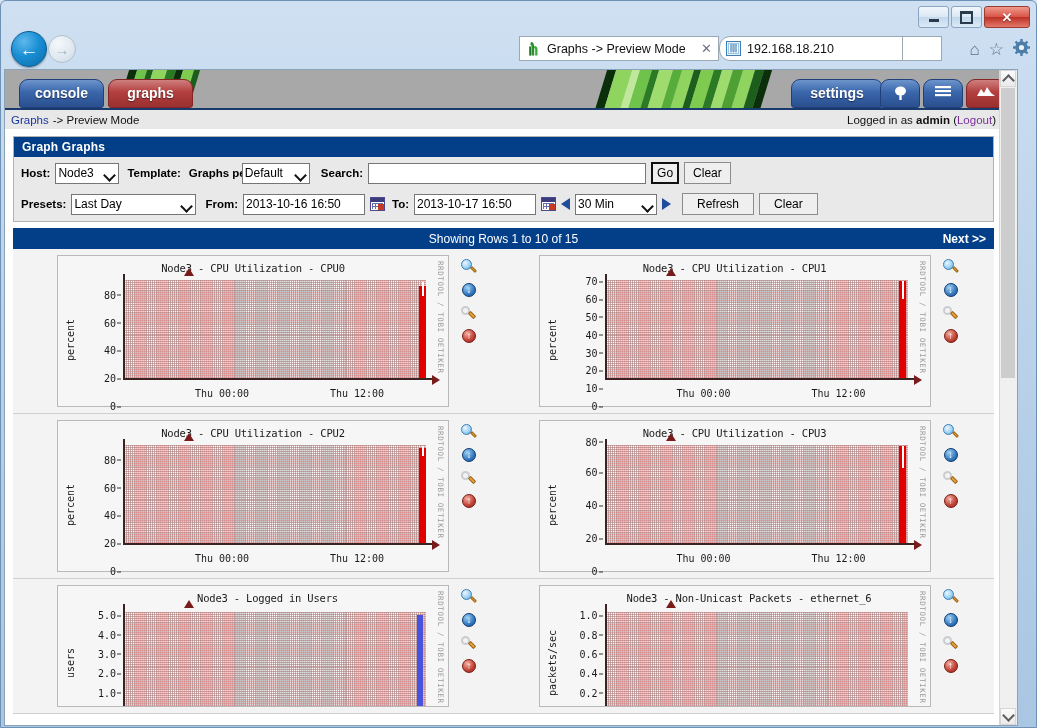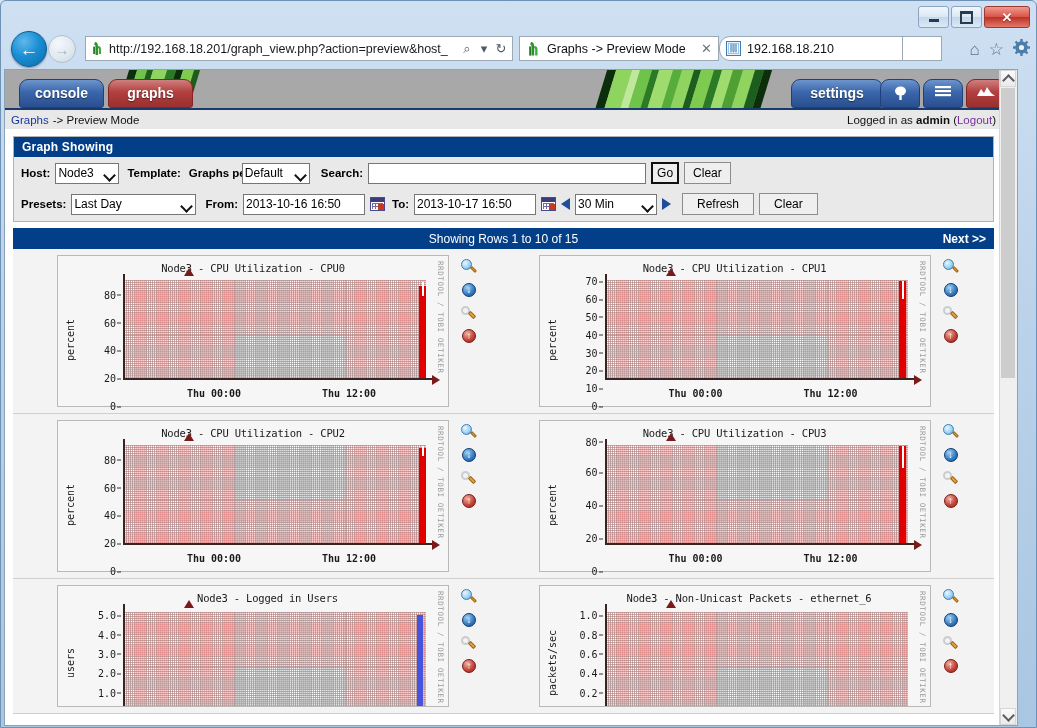--- a/index.html
+++ b/index.html
@@ -211,22 +211,22 @@
   .axisX{position:absolute;left:65px;right:16px;bottom:26px;height:2px;background:#3a2323;}
   .arrowUp{
     position:absolute;left:61px;top:-6px;width:0;height:0;
     border-left:5px solid transparent;border-right:5px solid transparent;border-bottom:8px solid #7a1b1b;
   }
   .arrowRight{
     position:absolute;right:8px;bottom:21px;width:0;height:0;
     border-top:5px solid transparent;border-bottom:5px solid transparent;border-left:8px solid #7a1b1b;
   }
   .xticks{
-    position:absolute;left:4px;right:0;bottom:4px;height:14px;
-    font-family:"DejaVu Sans Mono","Liberation Mono",monospace;font-size:10px;color:#1a1a1a;font-weight:bold;
+    position:absolute;left:12px;right:0;bottom:4px;height:14px;
+    font-family:"DejaVu Sans Mono","Liberation Mono",monospace;font-size:10px;color:#1a1a1a;
   }
   .xtick{position:absolute;transform:translateX(-50%);white-space:nowrap;}
   .spike{position:absolute;width:7px;background:#e00000;}
   .spike.blue{background:#4454e0;width:6px;}
   .spike-tip{position:absolute;width:2px;background:#ffffff;}
 
   
   .gicons{padding-left:12px;padding-top:4px;display:flex;flex-direction:column;gap:7px;}
   .gicon{width:16px;height:16px;position:relative;}
   .ic-mag-lens{
@@ -290,34 +290,20 @@
   </div>
 
   <div id="navrow">
     <div id="backbtn">
       <span class="arrow-left">←</span>
     </div>
     <div id="fwdbtn">
       <span class="arrow-right">→</span>
     </div>
 
-    <div id="urlbar">
-      <span id="cacti-favicon">
-        <svg width="14" height="15" viewBox="0 0 14 15">
-          <rect x="0" y="0" width="14" height="15" fill="#ffffff"></rect>
-          <path d="M5 1 q3 0 3 5 v8 h-2.4 v-8 q0-2.6 -1.4 -2.6 z" fill="#2f8f2f"></path>
-          <path d="M8 5 q3 0 3 3.2 v4.8 h-2.2 v-4.6 q0-1.4 -1.1 -1.4 z" fill="#3ea93e"></path>
-          <rect x="3.2" y="5.6" width="2" height="7.4" fill="#227a22"></rect>
-        </svg>
-      </span>
-      <span id="urltext">http://192.168.18.201/graph_view.php?action=preview&amp;host_</span>
-      <span class="urlicon">⌕</span>
-      <span class="urlicon" style="width:12px">▾</span>
-      <span class="urlicon">↻</span>
-    </div>
 
     <div id="tabstrip">
       <div class="tab" id="tab1">
         <span class="tabico">
           <svg width="15" height="15" viewBox="0 0 15 15">
             <path d="M5 1 q3.2 0 3.2 5.4 v8.2 h-2.5 v-8.2 q0-2.8 -1.5 -2.8 z" fill="#2f8f2f"></path>
             <path d="M8.3 5 q3.2 0 3.2 3.4 v6.2 h-2.3 v-6 q0-1.5 -1.2 -1.5 z" fill="#3ea93e"></path>
             <rect x="3.2" y="5.4" width="2.1" height="9.2" fill="#227a22"></rect>
           </svg>
         </span>
@@ -416,21 +402,21 @@
 
       <div id="breadcrumbbar">
         <a href="#">Graphs</a>
         <span style="margin-left:4px">-&gt; Preview Mode</span>
         <span id="loginfo">
           <span>Logged in as </span><b>admin</b><span> (</span><a href="#">Logout</a><span>)</span>
         </span>
       </div>
 
       <div id="filters">
-        <div id="filters-head">Graph Showing</div>
+        <div id="filters-head">Graph Graphs</div>
 
         <div class="filter-row r1">
           <span class="flabel">Host:</span>
           <span class="selwrap">
             <select style="width:64px">
               <option>Node3</option>
             </select>
           </span>
 
           <span class="flabel" style="margin-left:3px">Template:</span>

